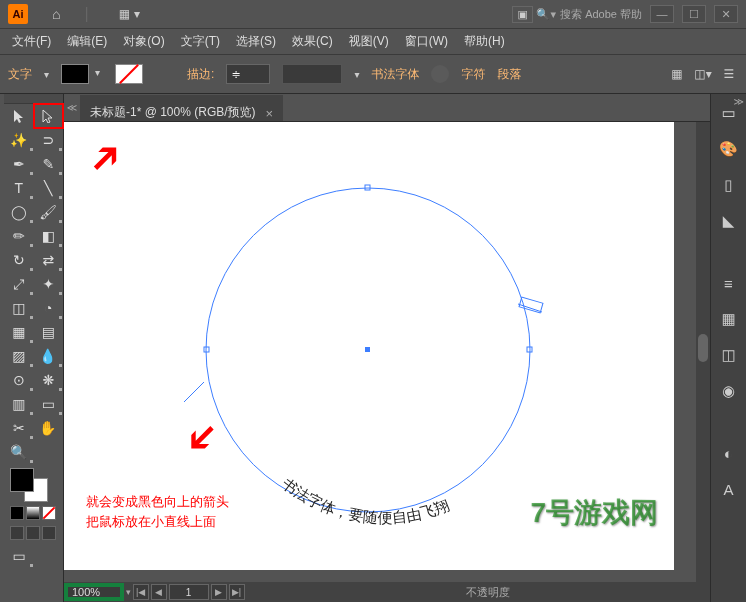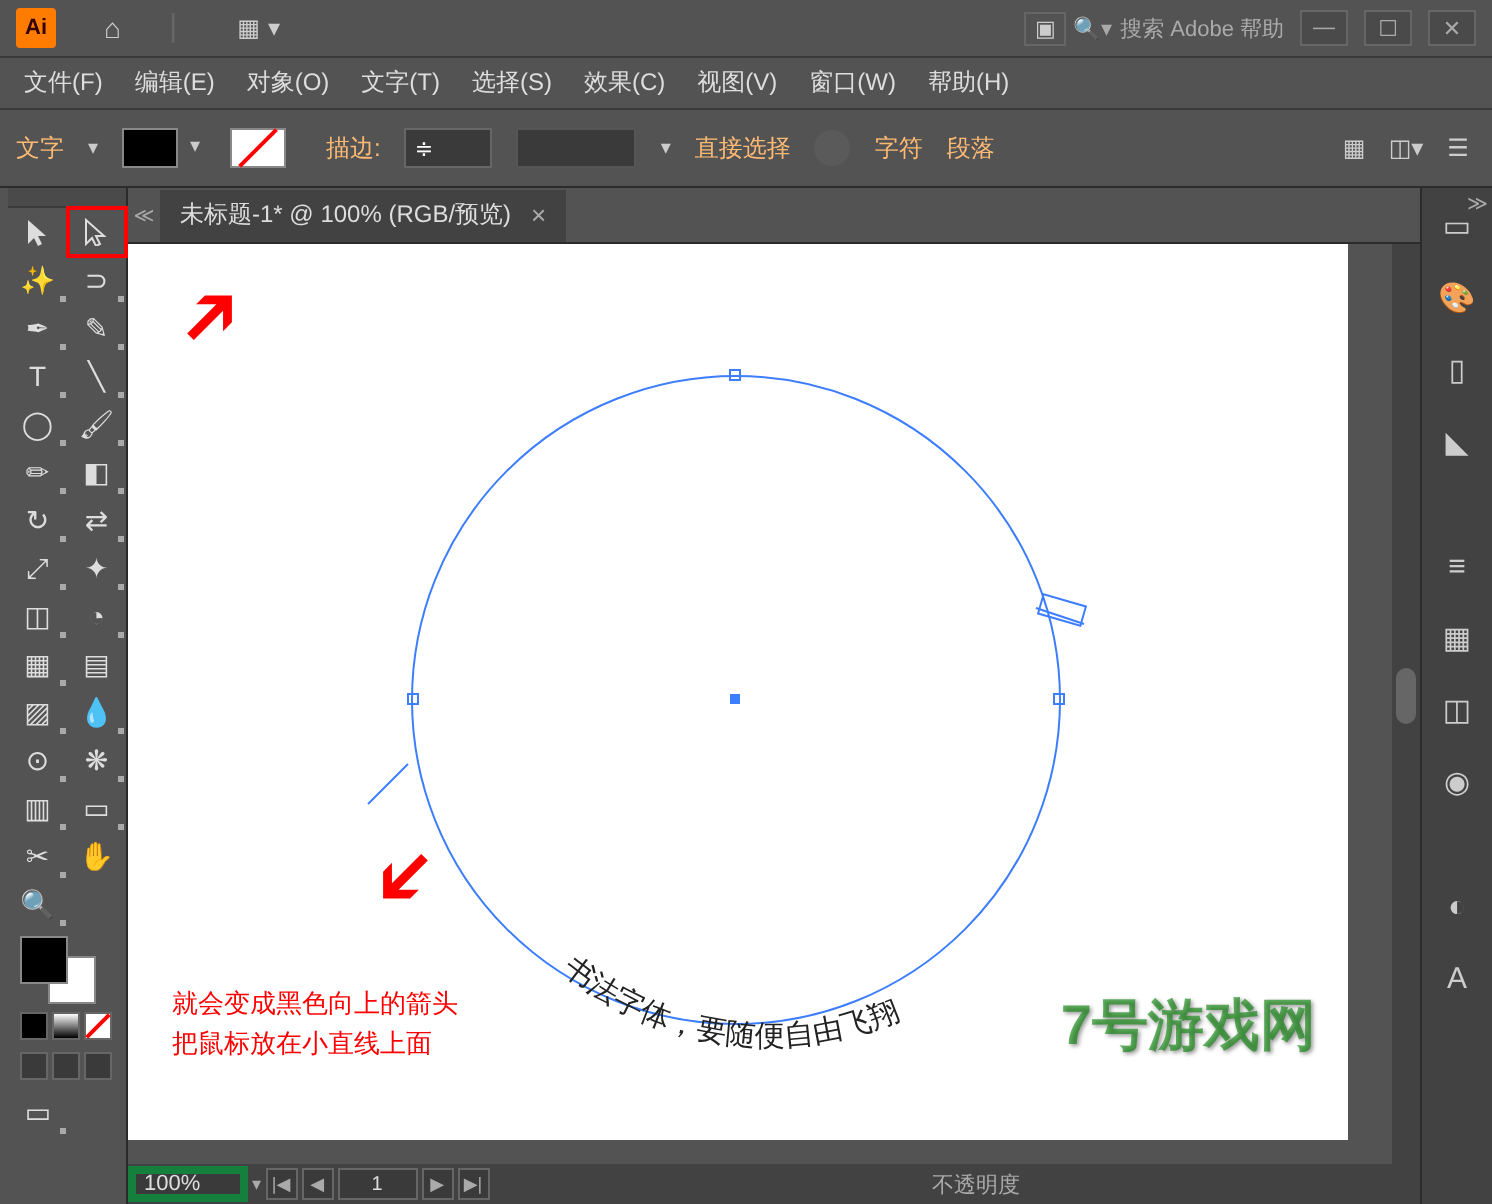--- a/index.html
+++ b/index.html
@@ -51,21 +51,21 @@
 .bg-swatch { width: 24px; height: 24px; background: #fff; border: 1px solid #888; position: absolute; left: 20px; top: 14px; }
 .mini-swatches { display: flex; gap: 2px; padding: 2px 6px; }
 .mini-sw { width: 14px; height: 14px; border: 1px solid #666; }
 .screen-modes { display: flex; gap: 2px; padding: 4px 6px; }
 .mode-btn { width: 14px; height: 14px; background: #3a3a3a; border: 1px solid #666; }
 
 
 .doc-area { flex: 1; background: #535353; display: flex; flex-direction: column; position: relative; }
 .doc-tabs { height: 28px; display: flex; align-items: center; border-bottom: 1px solid #2b2b2b; }
 .doc-collapse { width: 16px; color: #aaa; text-align: center; font-size: 10px; }
-.doc-tab { background: #424242; height: 26px; display: flex; align-items: center; padding: 0 10px; color: #ddd; font-size: 12px; gap: 10px; }
+.doc-tab { background: #424242; height: 26px; display: flex; align-items: flex-end; padding: 0 10px; color: #ddd; font-size: 12px; gap: 10px; }
 .close-x { color: #aaa; font-size: 13px; }
 .canvas-wrap { flex: 1; position: relative; background: #535353; overflow: hidden; }
 .canvas { position: absolute; left: 0; top: 0; width: 610px; height: 448px; background: #fff; }
 .circle-svg { position: absolute; left: 0; top: 0; }
 .anno-arrow-red { position: absolute; color: red; font-size: 40px; transform: rotate(-45deg); }
 .anno-arrow-red2 { position: absolute; color: red; font-size: 40px; transform: rotate(135deg); }
 .anno-text { position: absolute; color: red; font-size: 13px; line-height: 1.5; }
 
 
 .hscroll { position: absolute; left: 0; right: 0; bottom: 0; height: 20px; background: #424242; display: flex; align-items: center; }
@@ -119,25 +119,25 @@
   <div class="menu-item">视图(V)</div>
   <div class="menu-item">窗口(W)</div>
   <div class="menu-item">帮助(H)</div>
 </div>
 
 <div class="optionsbar">
   <span class="opt-label">文字</span>
   <span style="color:#ccc;font-size:10px">▾</span>
   <div class="fill-swatch"></div>
   <div class="none-swatch" style="margin-left:14px"></div>
-  <span class="opt-label" style="margin-left:8px">描边:</span>
+  <span class="opt-label" style="margin-left:32px">描边:</span>
   <div class="stroke-weight">≑</div>
   <div class="opacity-sel"></div>
   <span style="color:#ccc;font-size:10px">▾</span>
-  <span class="opt-label">直接选择</span>
+  <span class="opt-label">书法字体</span>
   <div class="globe-icon"></div>
   <span class="opt-label">字符</span>
   <span class="opt-label">段落</span>
   <div class="opt-right">
     <span class="opt-icon">▦</span>
     <span class="opt-icon">◫▾</span>
     <span class="opt-icon">☰</span>
   </div>
 </div>
 

